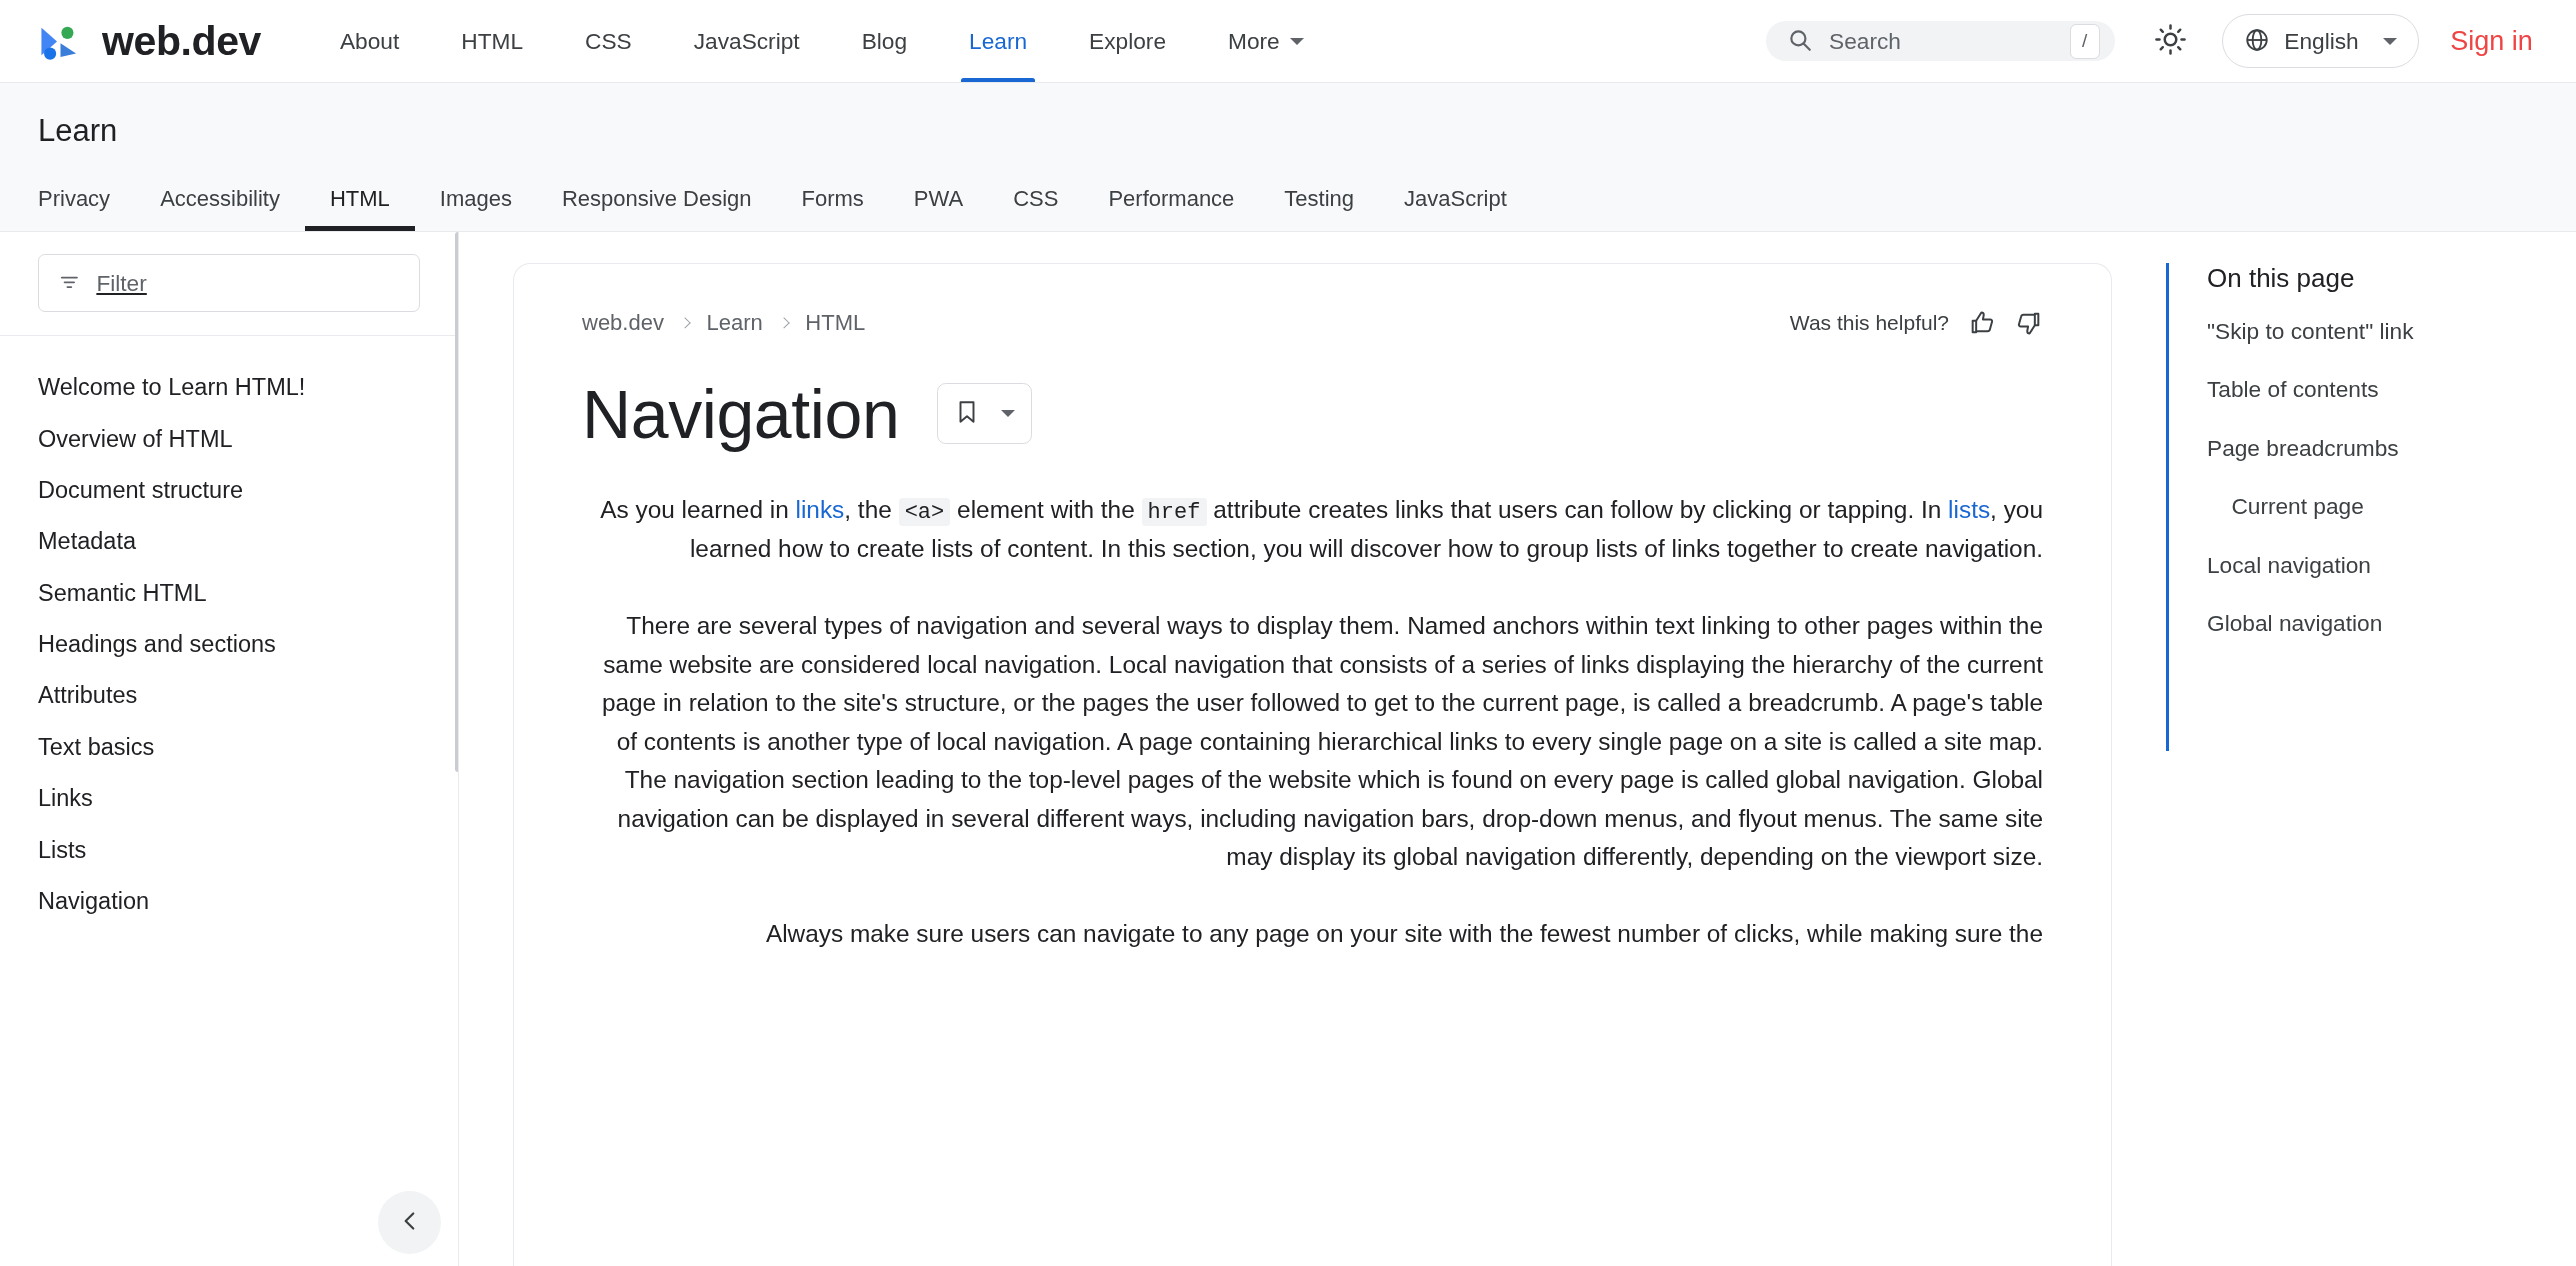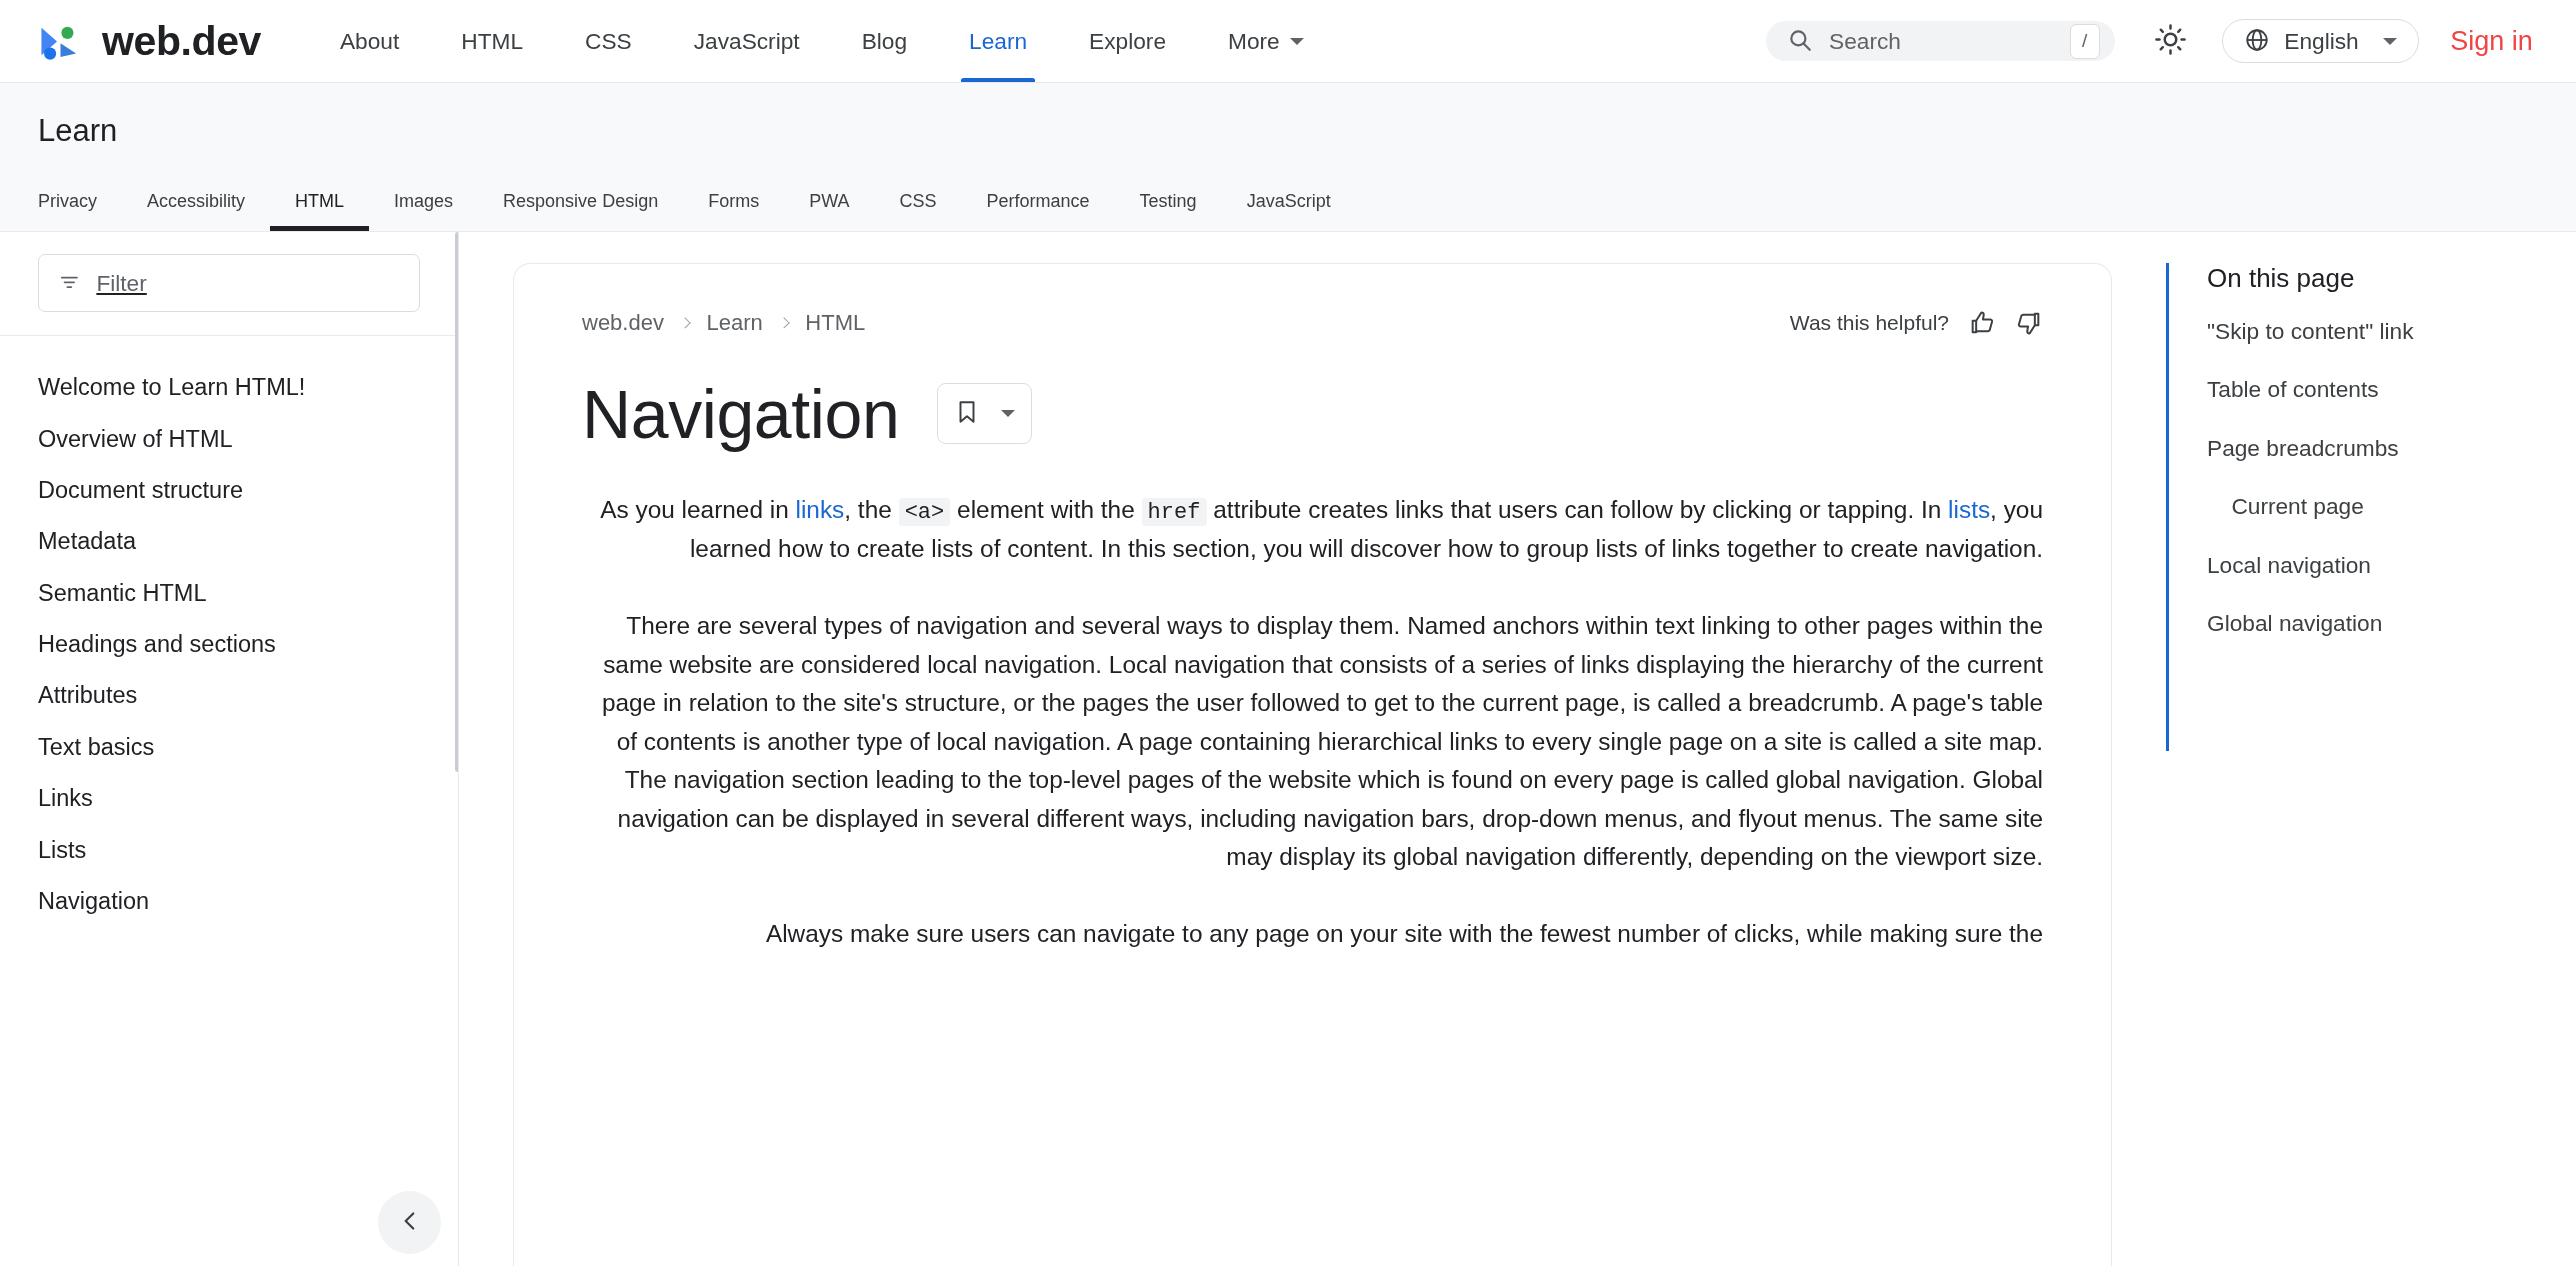--- a/index.html
+++ b/index.html
@@ -107,21 +107,21 @@
   .theme-btn {
     width: 51px; height: 51px;
     display: flex; align-items: center; justify-content: center;
     margin-right: 26px;
     cursor: pointer;
   }
   .lang-select {
     display: flex;
     align-items: center;
     gap: 14px;
-    height: 44px;
+    height: 54px;
     border: 0.9px solid #dadce0;
     border-radius: 35px;
     padding: 0 21px;
     margin-right: 31px;
     cursor: pointer;
   }
   .lang-label { font-size: 22.7px; color: #3c4043; }
   .signin {
     font-size: 27px;
     color: #ef4444;
@@ -141,21 +141,21 @@
     color: #202124;
     padding: 30px 0 22.7px 0;
   }
   .subnav {
     display: flex;
     align-items: flex-end;
     gap: 0;
     height: 59px;
   }
   .subnav-item {
-    font-size: 18px;
+    font-size: 22px;
     color: #3c4043;
     padding: 0 25px 19px 25px;
     position: relative;
     white-space: nowrap;
     cursor: pointer;
   }
   .subnav-item:first-child { padding-left: 0; }
   .subnav-item.active { color: #202124; font-weight: 500; }
   .subnav-item.active::after {
     content: "";

